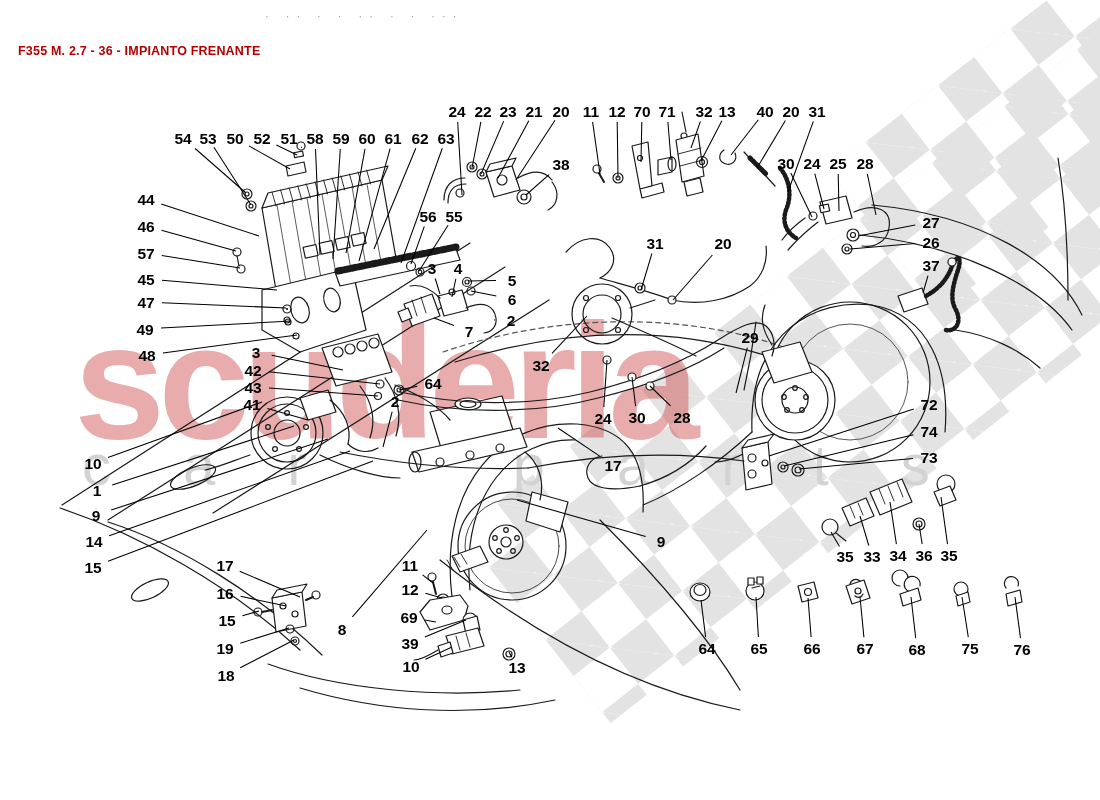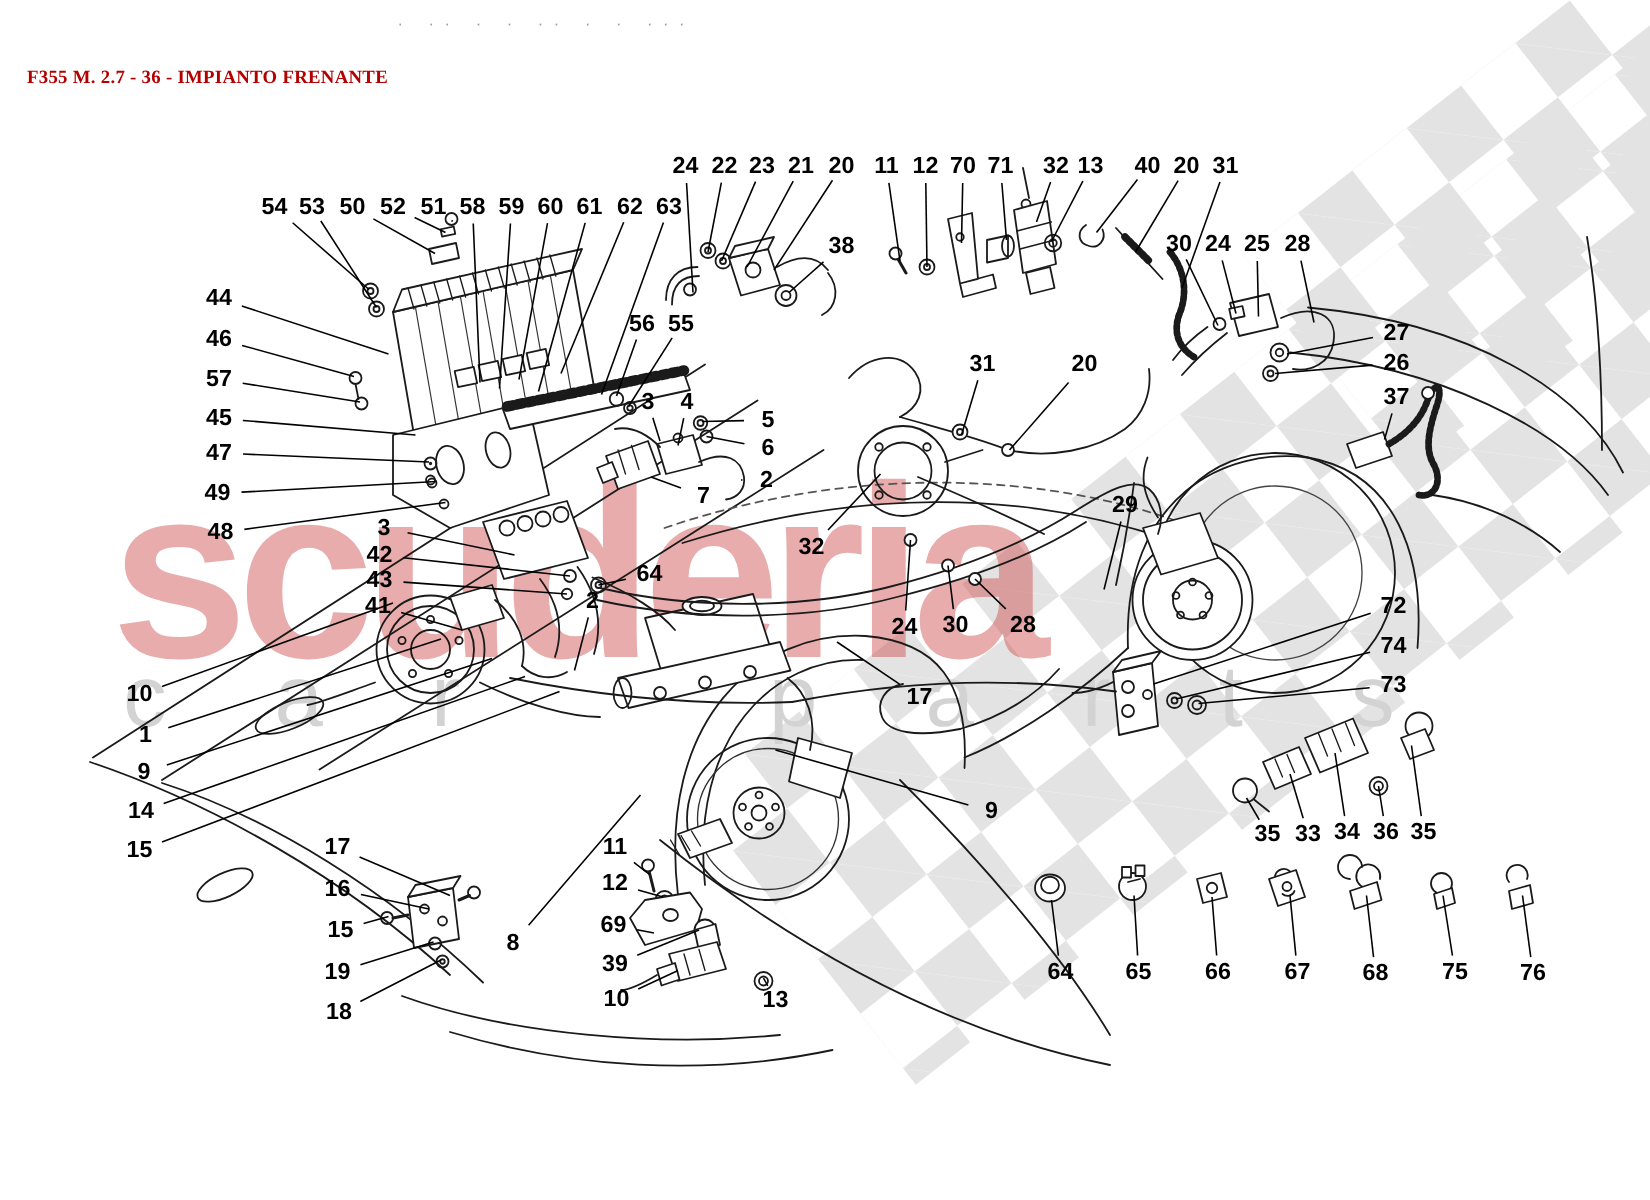--- a/index.html
+++ b/index.html
@@ -1,19 +1,19 @@
 <!DOCTYPE html>
 <html style="--title-red: #b40000; --wm-pink: rgba(205,70,70,0.45); --wm-gray: #d3d3d3; --checker: #e3e3e3;"><head>
 <meta charset="utf-8">
 <style>
   html,body{margin:0;padding:0;background:#fff;}
   body{width:1100px;height:800px;position:relative;overflow:hidden;
        font-family:"Liberation Sans", sans-serif;}
   #page-title{position:absolute;left:18px;top:44px;font-size:12.5px;font-weight:bold;
-       letter-spacing:.2px;color:var(--title-red,#b40000);z-index:6;font-family:Liberation Serif, serif;}
+       letter-spacing:.2px;color:var(--title-red,#b40000);z-index:6;}
   #scan-noise{position:absolute;left:265px;top:10px;font-size:11px;color:#9a9a9a;
        letter-spacing:7px;z-index:6;}
   
   .checker{position:absolute;z-index:1;
      background-image:
        linear-gradient(45deg,var(--checker,#e3e3e3) 25%,transparent 25%,transparent 75%,var(--checker,#e3e3e3) 75%),
        linear-gradient(45deg,var(--checker,#e3e3e3) 25%,transparent 25%,transparent 75%,var(--checker,#e3e3e3) 75%);
      background-size:92px 92px;background-position:0 0,46px 46px;}
   #checker-band-main{left:440px;top:228px;width:900px;height:244px;transform:rotate(-38deg);}
   #checker-band-top{left:842px;top:28px;width:400px;height:180px;transform:rotate(-38deg);}

